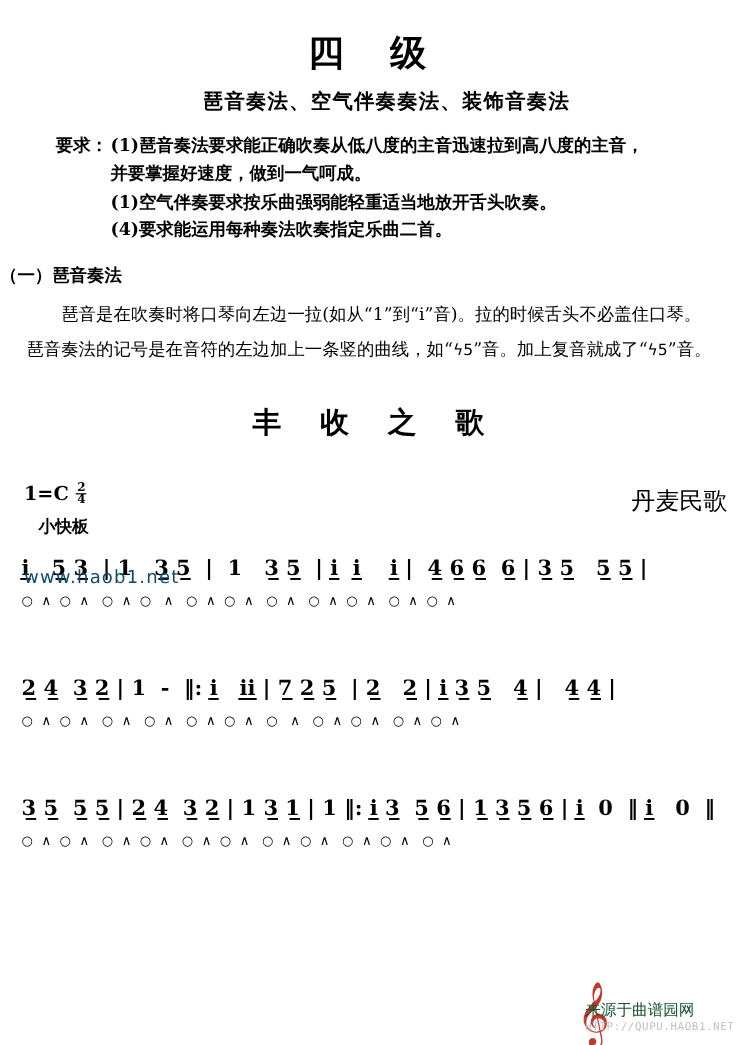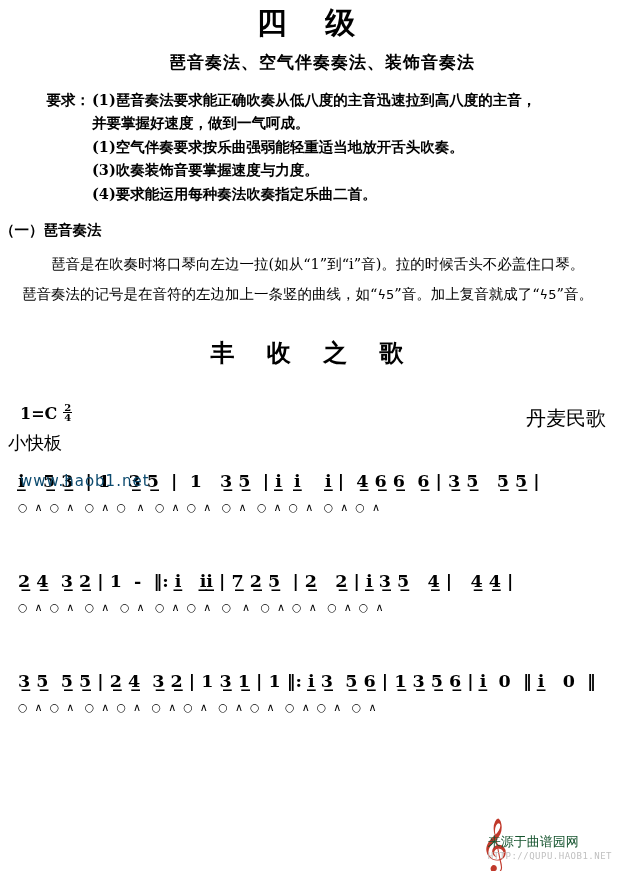--- a/index.html
+++ b/index.html
@@ -21,21 +21,21 @@
     height: 871px;
   }
 
   
   .title-main {
     text-align: center;
     font-family: "DejaVu Serif", "Liberation Serif", serif;
     font-weight: bold;
     font-size: 30px;
     letter-spacing: 14px;
-    padding-top: 6px;
+    padding-top: 28px;
     line-height: 1.1;
   }
   .title-sub {
     text-align: center;
     font-family: "DejaVu Serif", "Liberation Serif", serif;
     font-weight: bold;
     font-size: 17px;
     letter-spacing: 1px;
     margin-top: 12px;
     padding-left: 18px;
@@ -121,24 +121,24 @@
   .time-sig .num { border-bottom: 1px solid #000; padding: 0 1px; }
   .composer {
     position: absolute;
     right: 0;
     top: 2px;
     font-family: "DejaVu Serif", "Liberation Serif", serif;
     font-weight: normal;
     font-size: 20px;
   }
   .tempo {
-    margin: 4px 0 0 8px;
-    font-family: "DejaVu Serif", "Liberation Serif", serif;
-    font-weight: normal;
-    font-size: 18px;
+    margin: 4px 0 0 32px;
+    font-family: "DejaVu Serif", "Liberation Serif", serif;
+    font-weight: bold;
+    font-size: 14px;
   }
 
   
   .stave {
     position: relative;
     margin: 16px 18px 0 18px;
     height: 58px;
   }
   .notes {
     font-family: "DejaVu Serif", "Liberation Serif", serif;
@@ -207,23 +207,20 @@
     <div class="req-row">
       <span class="req-label">要求：</span><span>(1)琶音奏法要求能正确吹奏从低八度的主音迅速拉到高八度的主音，</span>
     </div>
     <div class="req-row">
       <span class="req-indent"></span><span>并要掌握好速度，做到一气呵成。</span>
     </div>
     <div class="req-row">
       <span class="req-indent"></span><span>(1)空气伴奏要求按乐曲强弱能轻重适当地放开舌头吹奏。</span>
     </div>
     <div class="req-row">
-      <span class="req-indent"></span><span>(3)吹奏装饰音要掌握速度与力度。</span>
-    </div>
-    <div class="req-row">
       <span class="req-indent"></span><span>(4)要求能运用每种奏法吹奏指定乐曲二首。</span>
     </div>
   </div>
 
   <div class="section-title">（一）琶音奏法</div>
   <div class="body-para">琶音是在吹奏时将口琴向左边一拉(如从“1”到“i”音)。拉的时候舌头不必盖住口琴。</div>
   <div class="body-para cont">
     <span>琶音奏法的记号是在音符的左边加上一条竖的曲线，如“</span><span class="glyph-mark">ϟ5</span><span>”音。加上复音就成了“</span><span class="glyph-mark">ϟ5</span><span>”音。</span>
   </div>
 

